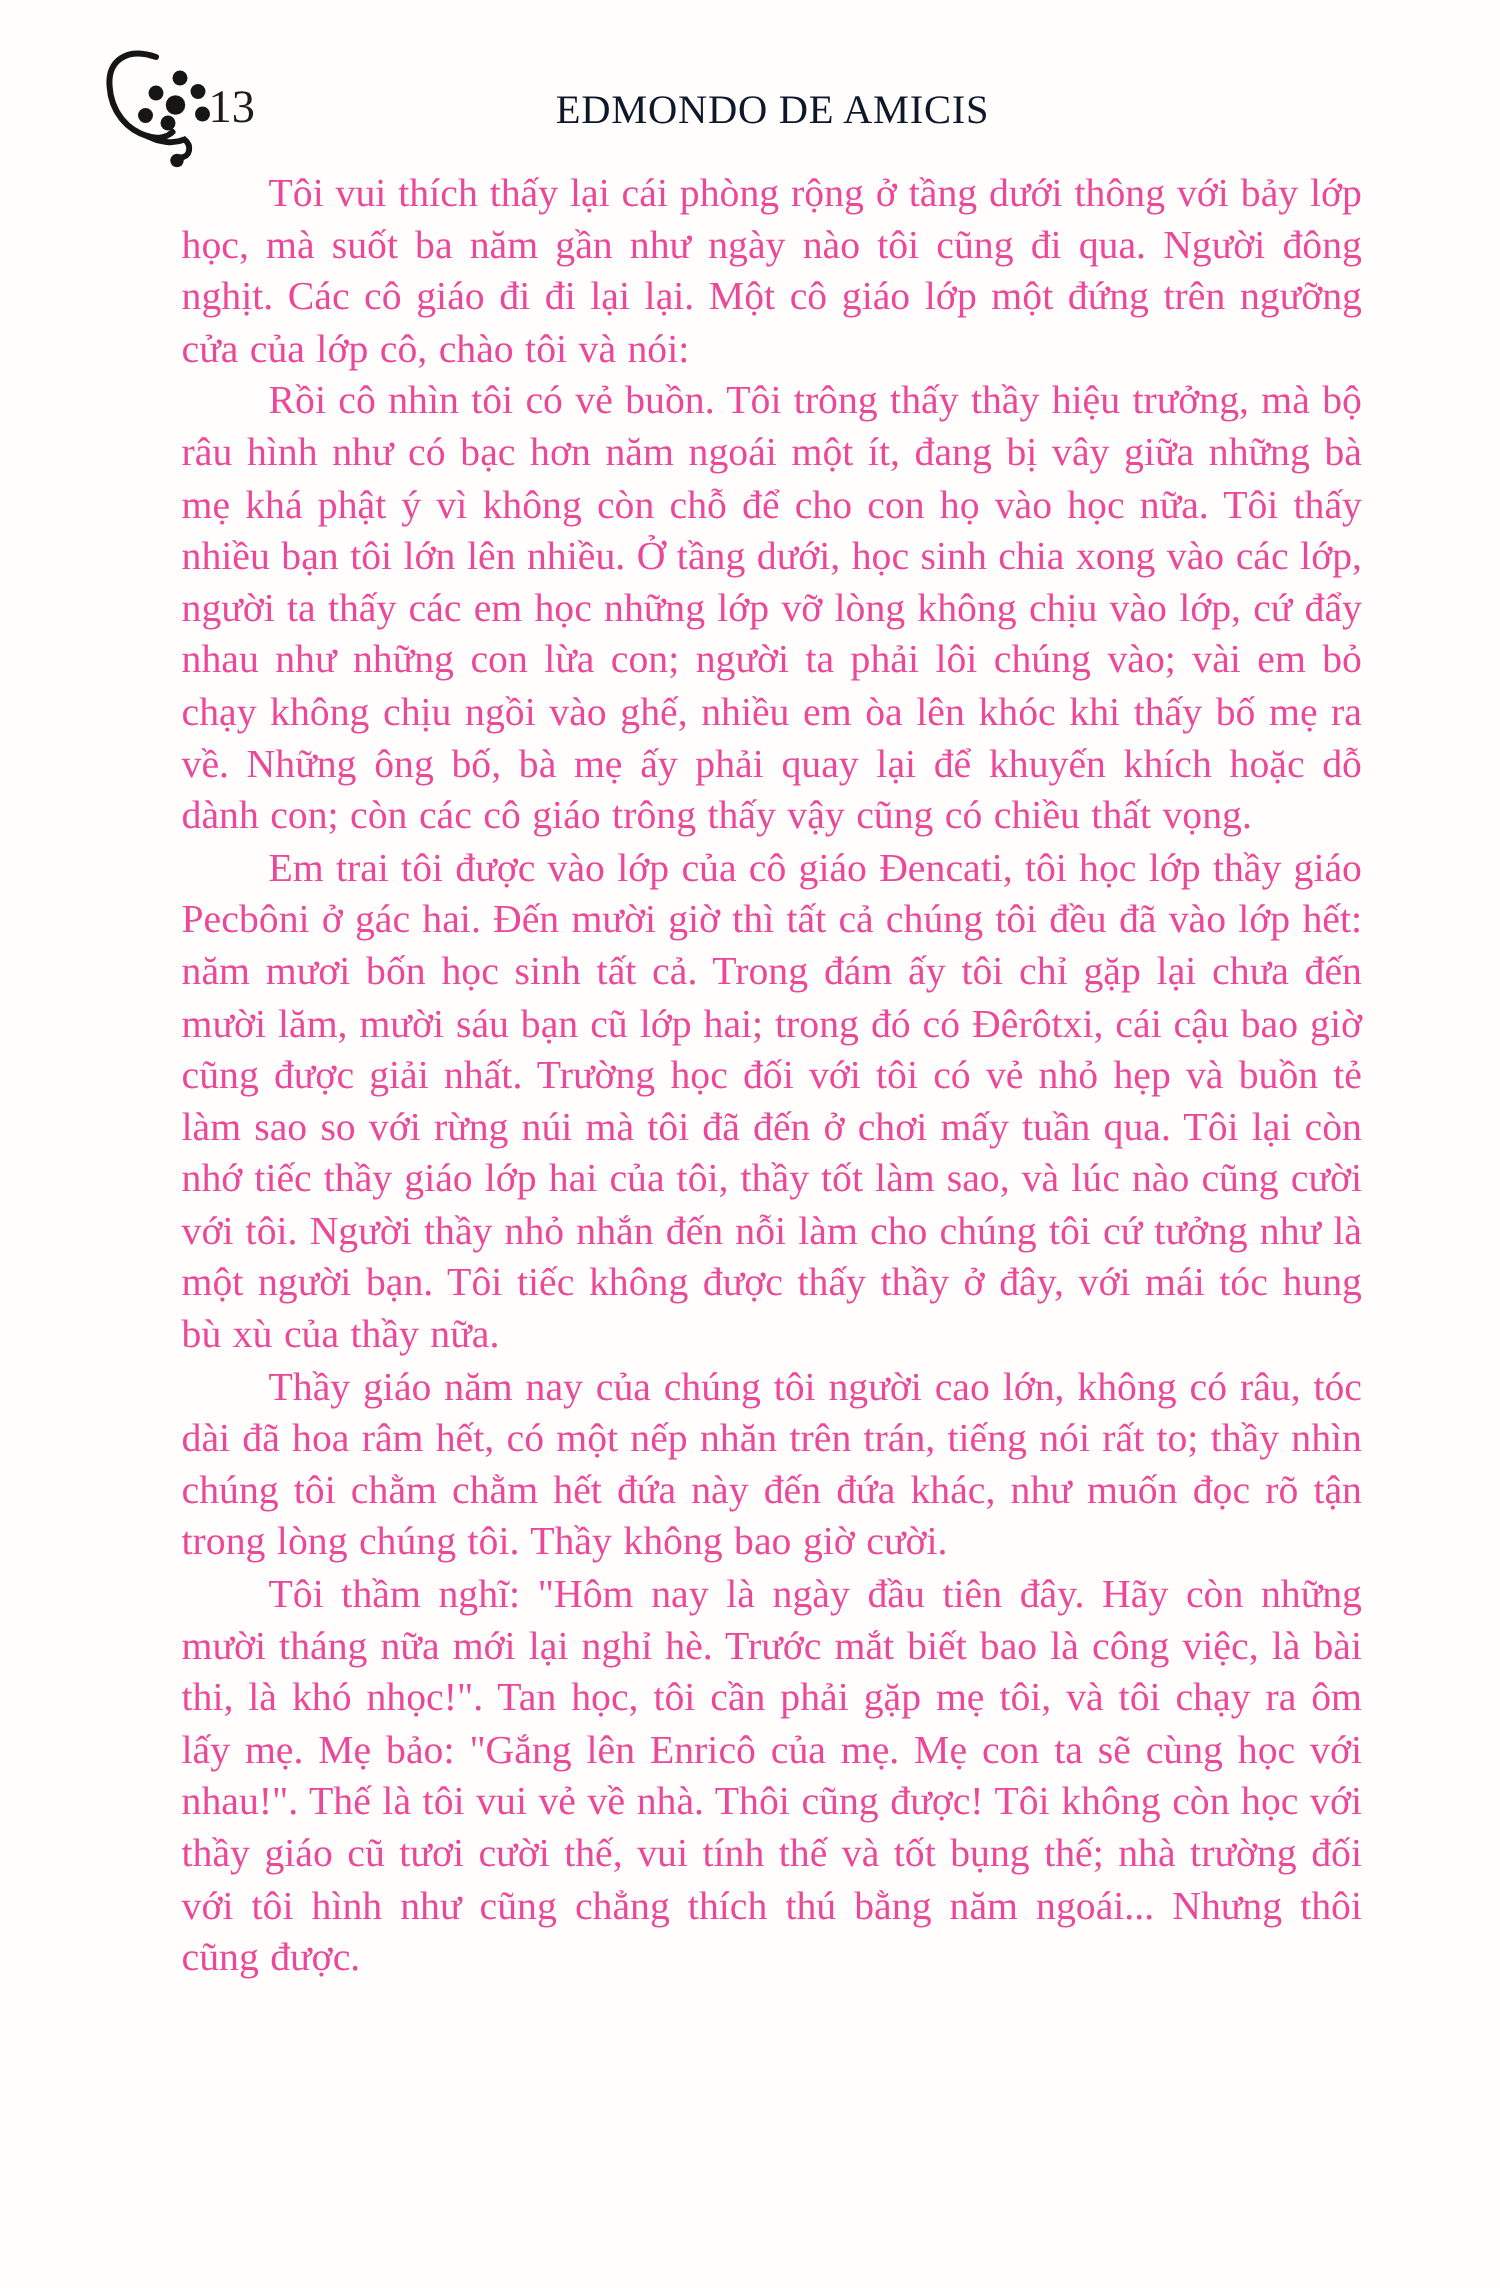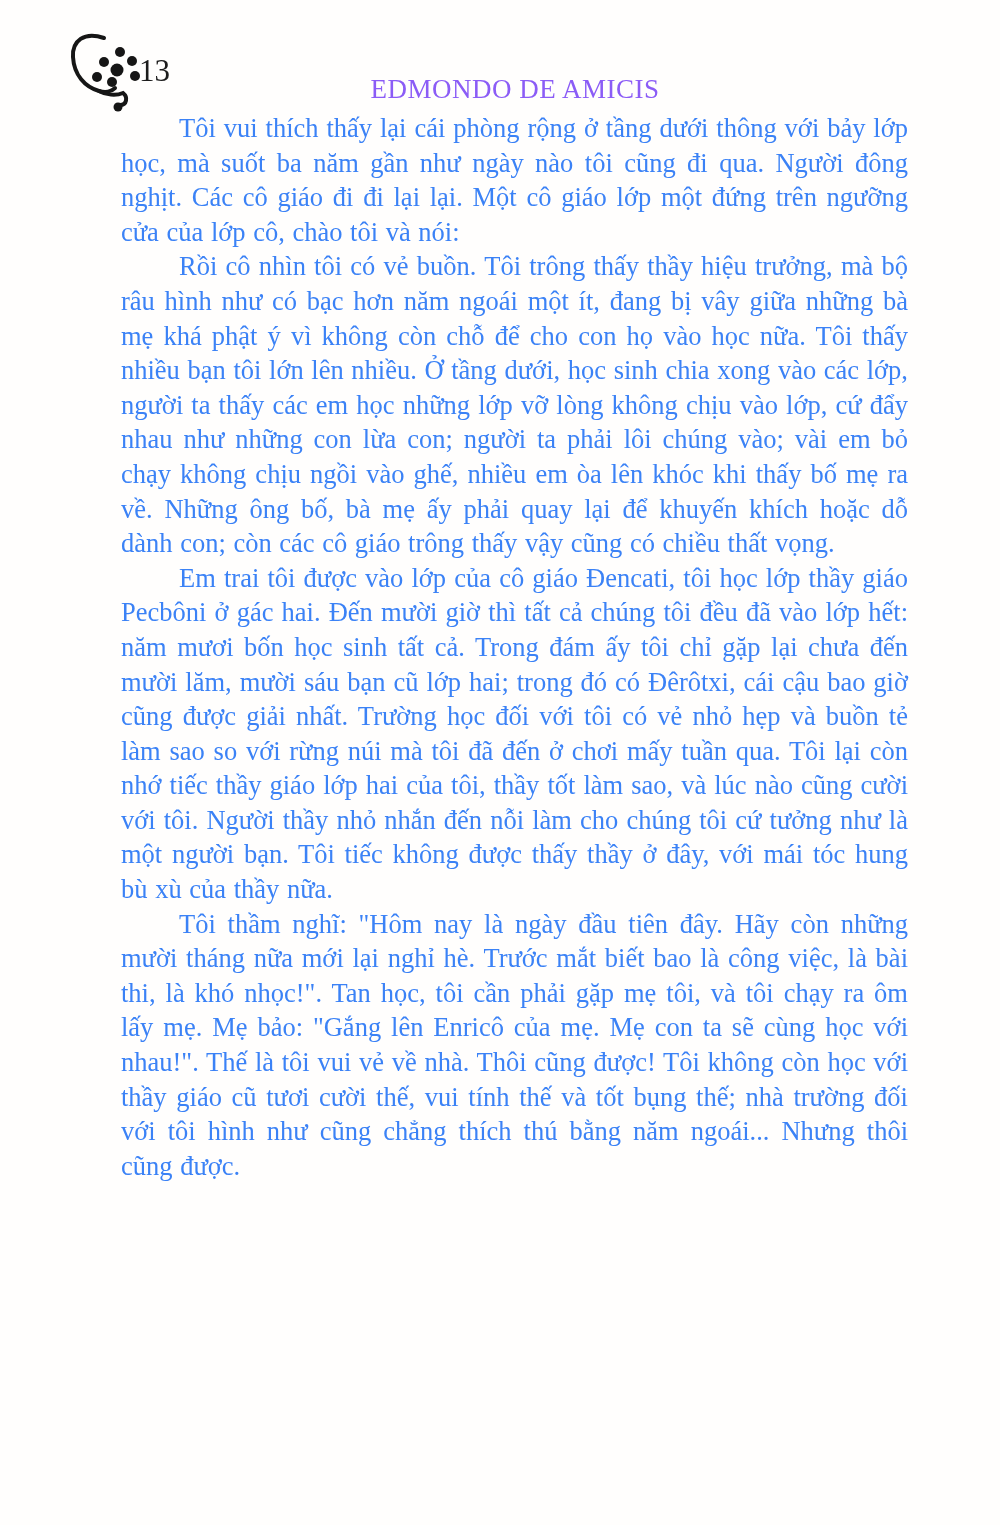--- a/index.html
+++ b/index.html
@@ -37,37 +37,36 @@
   }
   .running-header {
     position: absolute;
     left: 120px;
     right: 90px;
     top: 58px;
     text-align: center;
     font-size: 27px;
     letter-spacing: 0.5px;
     font-weight: 500;
-    color: #8b5cf6;
+    color: #0f172a;
     white-space: nowrap;
-    margin-top: 16px;
   }
   .text-block {
     position: absolute;
     left: 121px;
     right: 92px;
     top: 111px;
   }
   .text-block p {
     margin: 0;
     text-indent: 58px;
     text-align: justify;
     font-size: 26.5px;
     line-height: 34.6px;
-    color: #3b82f6;
+    color: #ec4899;
     word-spacing: 1px;
   }
 </style>
 </head>
 <body>
 
 <div class="page">
 
   <svg class="ornament" viewBox="0 0 92 88" xmlns="http://www.w3.org/2000/svg" aria-hidden="true">
     <path d="M48 8 C28 1 16 11 17 27 C18 45 29 57 43 61 C50 63 56 61 59 58" fill="none" stroke="#161616" stroke-width="4" stroke-linecap="round"></path>
@@ -83,16 +82,17 @@
   </svg>
 
   <div class="page-number">13</div>
 
   <div class="running-header">EDMONDO DE AMICIS</div>
 
   <div class="text-block">
     <p>Tôi vui thích thấy lại cái phòng rộng ở tầng dưới thông với bảy lớp học, mà suốt ba năm gần như ngày nào tôi cũng đi qua. Người đông nghịt. Các cô giáo đi đi lại lại. Một cô giáo lớp một đứng trên ngưỡng cửa của lớp cô, chào tôi và nói:</p>
     <p>Rồi cô nhìn tôi có vẻ buồn. Tôi trông thấy thầy hiệu trưởng, mà bộ râu hình như có bạc hơn năm ngoái một ít, đang bị vây giữa những bà mẹ khá phật ý vì không còn chỗ để cho con họ vào học nữa. Tôi thấy nhiều bạn tôi lớn lên nhiều. Ở tầng dưới, học sinh chia xong vào các lớp, người ta thấy các em học những lớp vỡ lòng không chịu vào lớp, cứ đẩy nhau như những con lừa con; người ta phải lôi chúng vào; vài em bỏ chạy không chịu ngồi vào ghế, nhiều em òa lên khóc khi thấy bố mẹ ra về. Những ông bố, bà mẹ ấy phải quay lại để khuyến khích hoặc dỗ dành con; còn các cô giáo trông thấy vậy cũng có chiều thất vọng.</p>
     <p>Em trai tôi được vào lớp của cô giáo Đencati, tôi học lớp thầy giáo Pecbôni ở gác hai. Đến mười giờ thì tất cả chúng tôi đều đã vào lớp hết: năm mươi bốn học sinh tất cả. Trong đám ấy tôi chỉ gặp lại chưa đến mười lăm, mười sáu bạn cũ lớp hai; trong đó có Đêrôtxi, cái cậu bao giờ cũng được giải nhất. Trường học đối với tôi có vẻ nhỏ hẹp và buồn tẻ làm sao so với rừng núi mà tôi đã đến ở chơi mấy tuần qua. Tôi lại còn nhớ tiếc thầy giáo lớp hai của tôi, thầy tốt làm sao, và lúc nào cũng cười với tôi. Người thầy nhỏ nhắn đến nỗi làm cho chúng tôi cứ tưởng như là một người bạn. Tôi tiếc không được thấy thầy ở đây, với mái tóc hung bù xù của thầy nữa.</p>
+    <p>Thầy giáo năm nay của chúng tôi người cao lớn, không có râu, tóc dài đã hoa râm hết, có một nếp nhăn trên trán, tiếng nói rất to; thầy nhìn chúng tôi chằm chằm hết đứa này đến đứa khác, như muốn đọc rõ tận trong lòng chúng tôi. Thầy không bao giờ cười.</p>
     <p>Tôi thầm nghĩ: "Hôm nay là ngày đầu tiên đây. Hãy còn những mười tháng nữa mới lại nghỉ hè. Trước mắt biết bao là công việc, là bài thi, là khó nhọc!". Tan học, tôi cần phải gặp mẹ tôi, và tôi chạy ra ôm lấy mẹ. Mẹ bảo: "Gắng lên Enricô của mẹ. Mẹ con ta sẽ cùng học với nhau!". Thế là tôi vui vẻ về nhà. Thôi cũng được! Tôi không còn học với thầy giáo cũ tươi cười thế, vui tính thế và tốt bụng thế; nhà trường đối với tôi hình như cũng chẳng thích thú bằng năm ngoái... Nhưng thôi cũng được.</p>
   </div>
 
 </div>
 
 </body></html>

